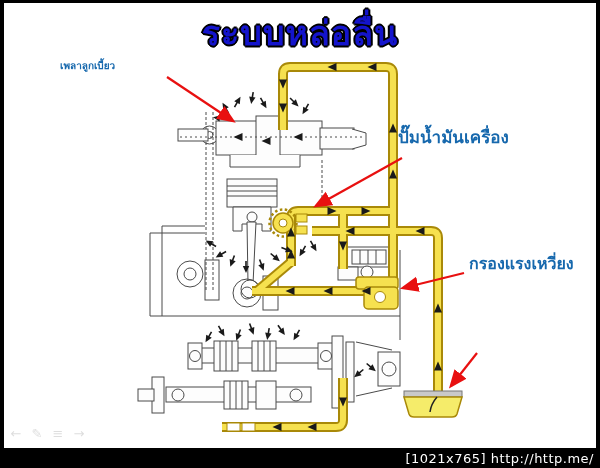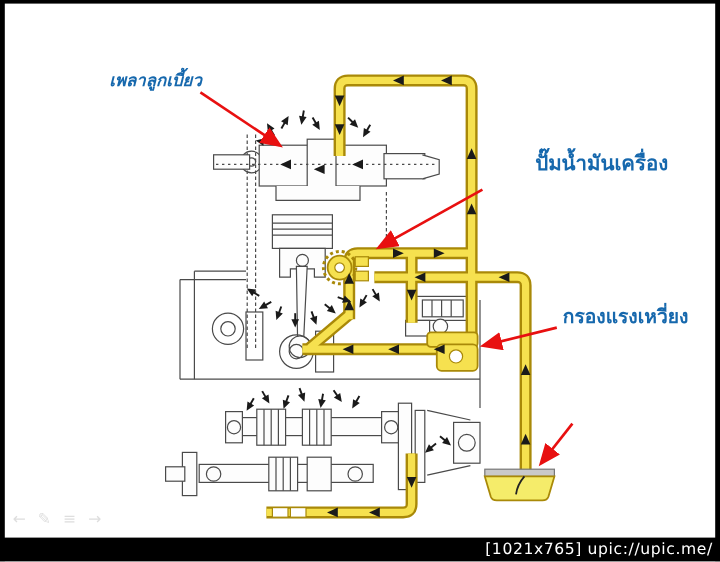--- a/index.html
+++ b/index.html
@@ -13,22 +13,22 @@
   .edge-top{left:0;top:0;width:600px;height:3px;}
   .slide-title{
     position:absolute;left:0;right:0;top:6px;text-align:center;
     font-size:34px;font-weight:bold;color:#1414CC;letter-spacing:1px;
     text-shadow:-2px 0 0 #000,2px 0 0 #000,0 -2px 0 #000,0 2px 0 #000,
                 -1px -1px 0 #000,1px 1px 0 #000,1px -1px 0 #000,-1px 1px 0 #000;
   }
   .callout{
     position:absolute;color:#1668AD;font-weight:bold;white-space:nowrap;line-height:1.15;
   }
-  .lbl-camshaft{left:91px;top:60px;font-size:14px;font-style:italic;}
-  .lbl-pump{left:398px;top:128px;font-size:17px;padding-left:48px;}
+  .lbl-camshaft{left:60px;top:60px;font-size:10px;}
+  .lbl-pump{left:398px;top:128px;font-size:17px;}
   .lbl-centrifugal{left:469px;top:256px;font-size:16px;font-family:Liberation Mono, monospace;}
   .lbl-oilfilter{left:473px;top:322px;font-size:16px;}
   .diagram-svg{position:absolute;left:0;top:0;}
   .controls{
     position:absolute;left:9px;top:427px;display:flex;gap:7px;
     color:#DEDEDE;font-size:13px;line-height:14px;
   }
   .controls span{display:inline-block;width:14px;text-align:center;cursor:pointer;}
   .watermark-bar{
     position:absolute;left:0;bottom:0;width:600px;height:20px;background:#000;
@@ -247,33 +247,34 @@
     </g>
 
     <g stroke="#E81010" stroke-width="2.2">
       <line x1="167" y1="77" x2="233" y2="121" marker-end="url(#redhead)"></line>
       <line x1="402" y1="158" x2="316" y2="206" marker-end="url(#redhead)"></line>
       <line x1="464" y1="273" x2="403" y2="288" marker-end="url(#redhead)"></line>
       <line x1="477" y1="353" x2="451" y2="386" marker-end="url(#redhead)"></line>
     </g>
   </svg>
 
+  <div class="slide-title">ระบบหล่อลื่น</div>
 
   <div class="callout lbl-camshaft">เพลาลูกเบี้ยว</div>
   <div class="callout lbl-pump">ปั๊มน้ำมันเครื่อง</div>
   <div class="callout lbl-centrifugal">กรองแรงเหวี่ยง</div>
 
   <div class="controls">
     <span>←</span>
     <span>✎</span>
     <span>≡</span>
     <span>→</span>
   </div>
 
   <div class="watermark-bar">
-    <span>[1021x765] upic://upic.me/</span>
+    <span>[1021x765] http://http.me/</span>
   </div>
 
   <div class="frame-edge edge-left"></div>
   <div class="frame-edge edge-right"></div>
   <div class="frame-edge edge-top"></div>
 
 </div>
 
 </body></html>

